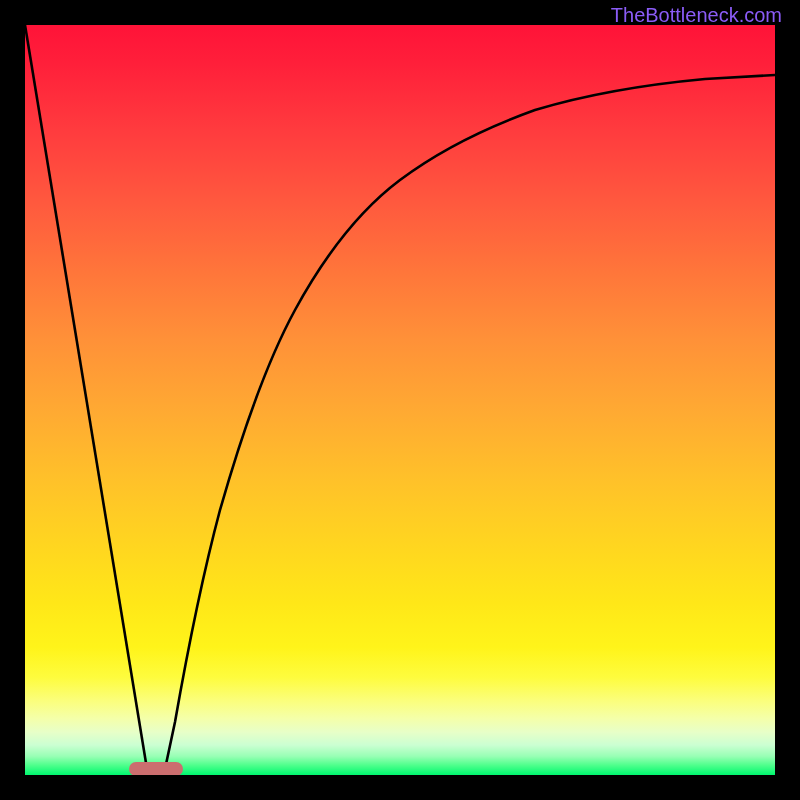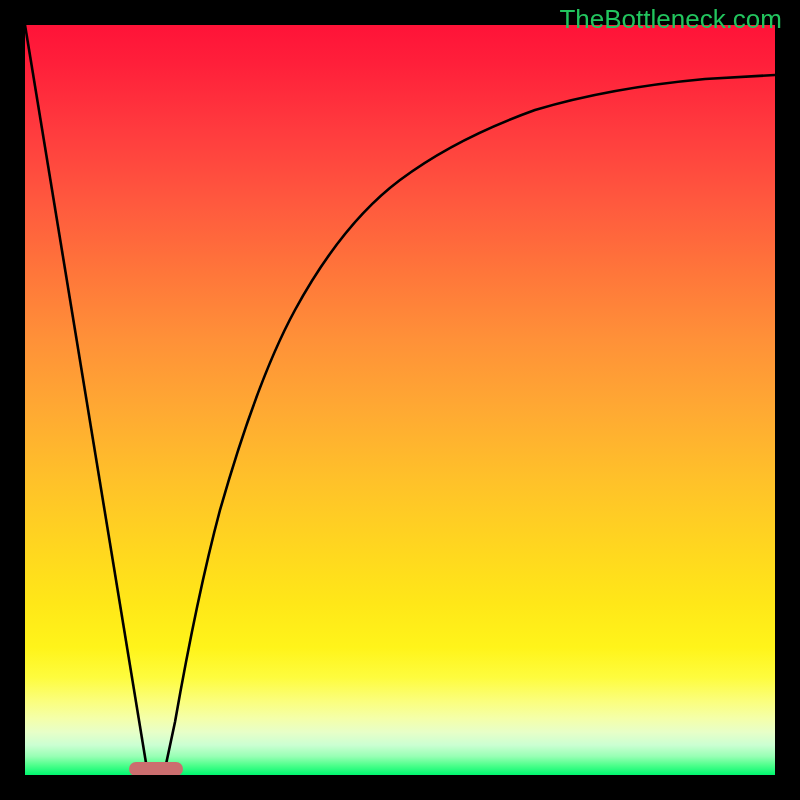--- a/index.html
+++ b/index.html
@@ -11,23 +11,23 @@
     width: 800px;
     height: 800px;
     position: relative;
     background: #000;
   }
   .watermark {
     position: absolute;
     top: 4px;
     right: 18px;
     font-family: Arial, Helvetica, sans-serif;
-    font-size: 26px;
+    font-size: 20px;
     font-weight: 400;
-    color: #22c55e;
+    color: #8b5cf6;
     z-index: 50;
     letter-spacing: 0;
   }
   .plot {
     position: absolute;
     left: 25px;
     top: 25px;
     width: 750px;
     height: 750px;
     overflow: hidden;

